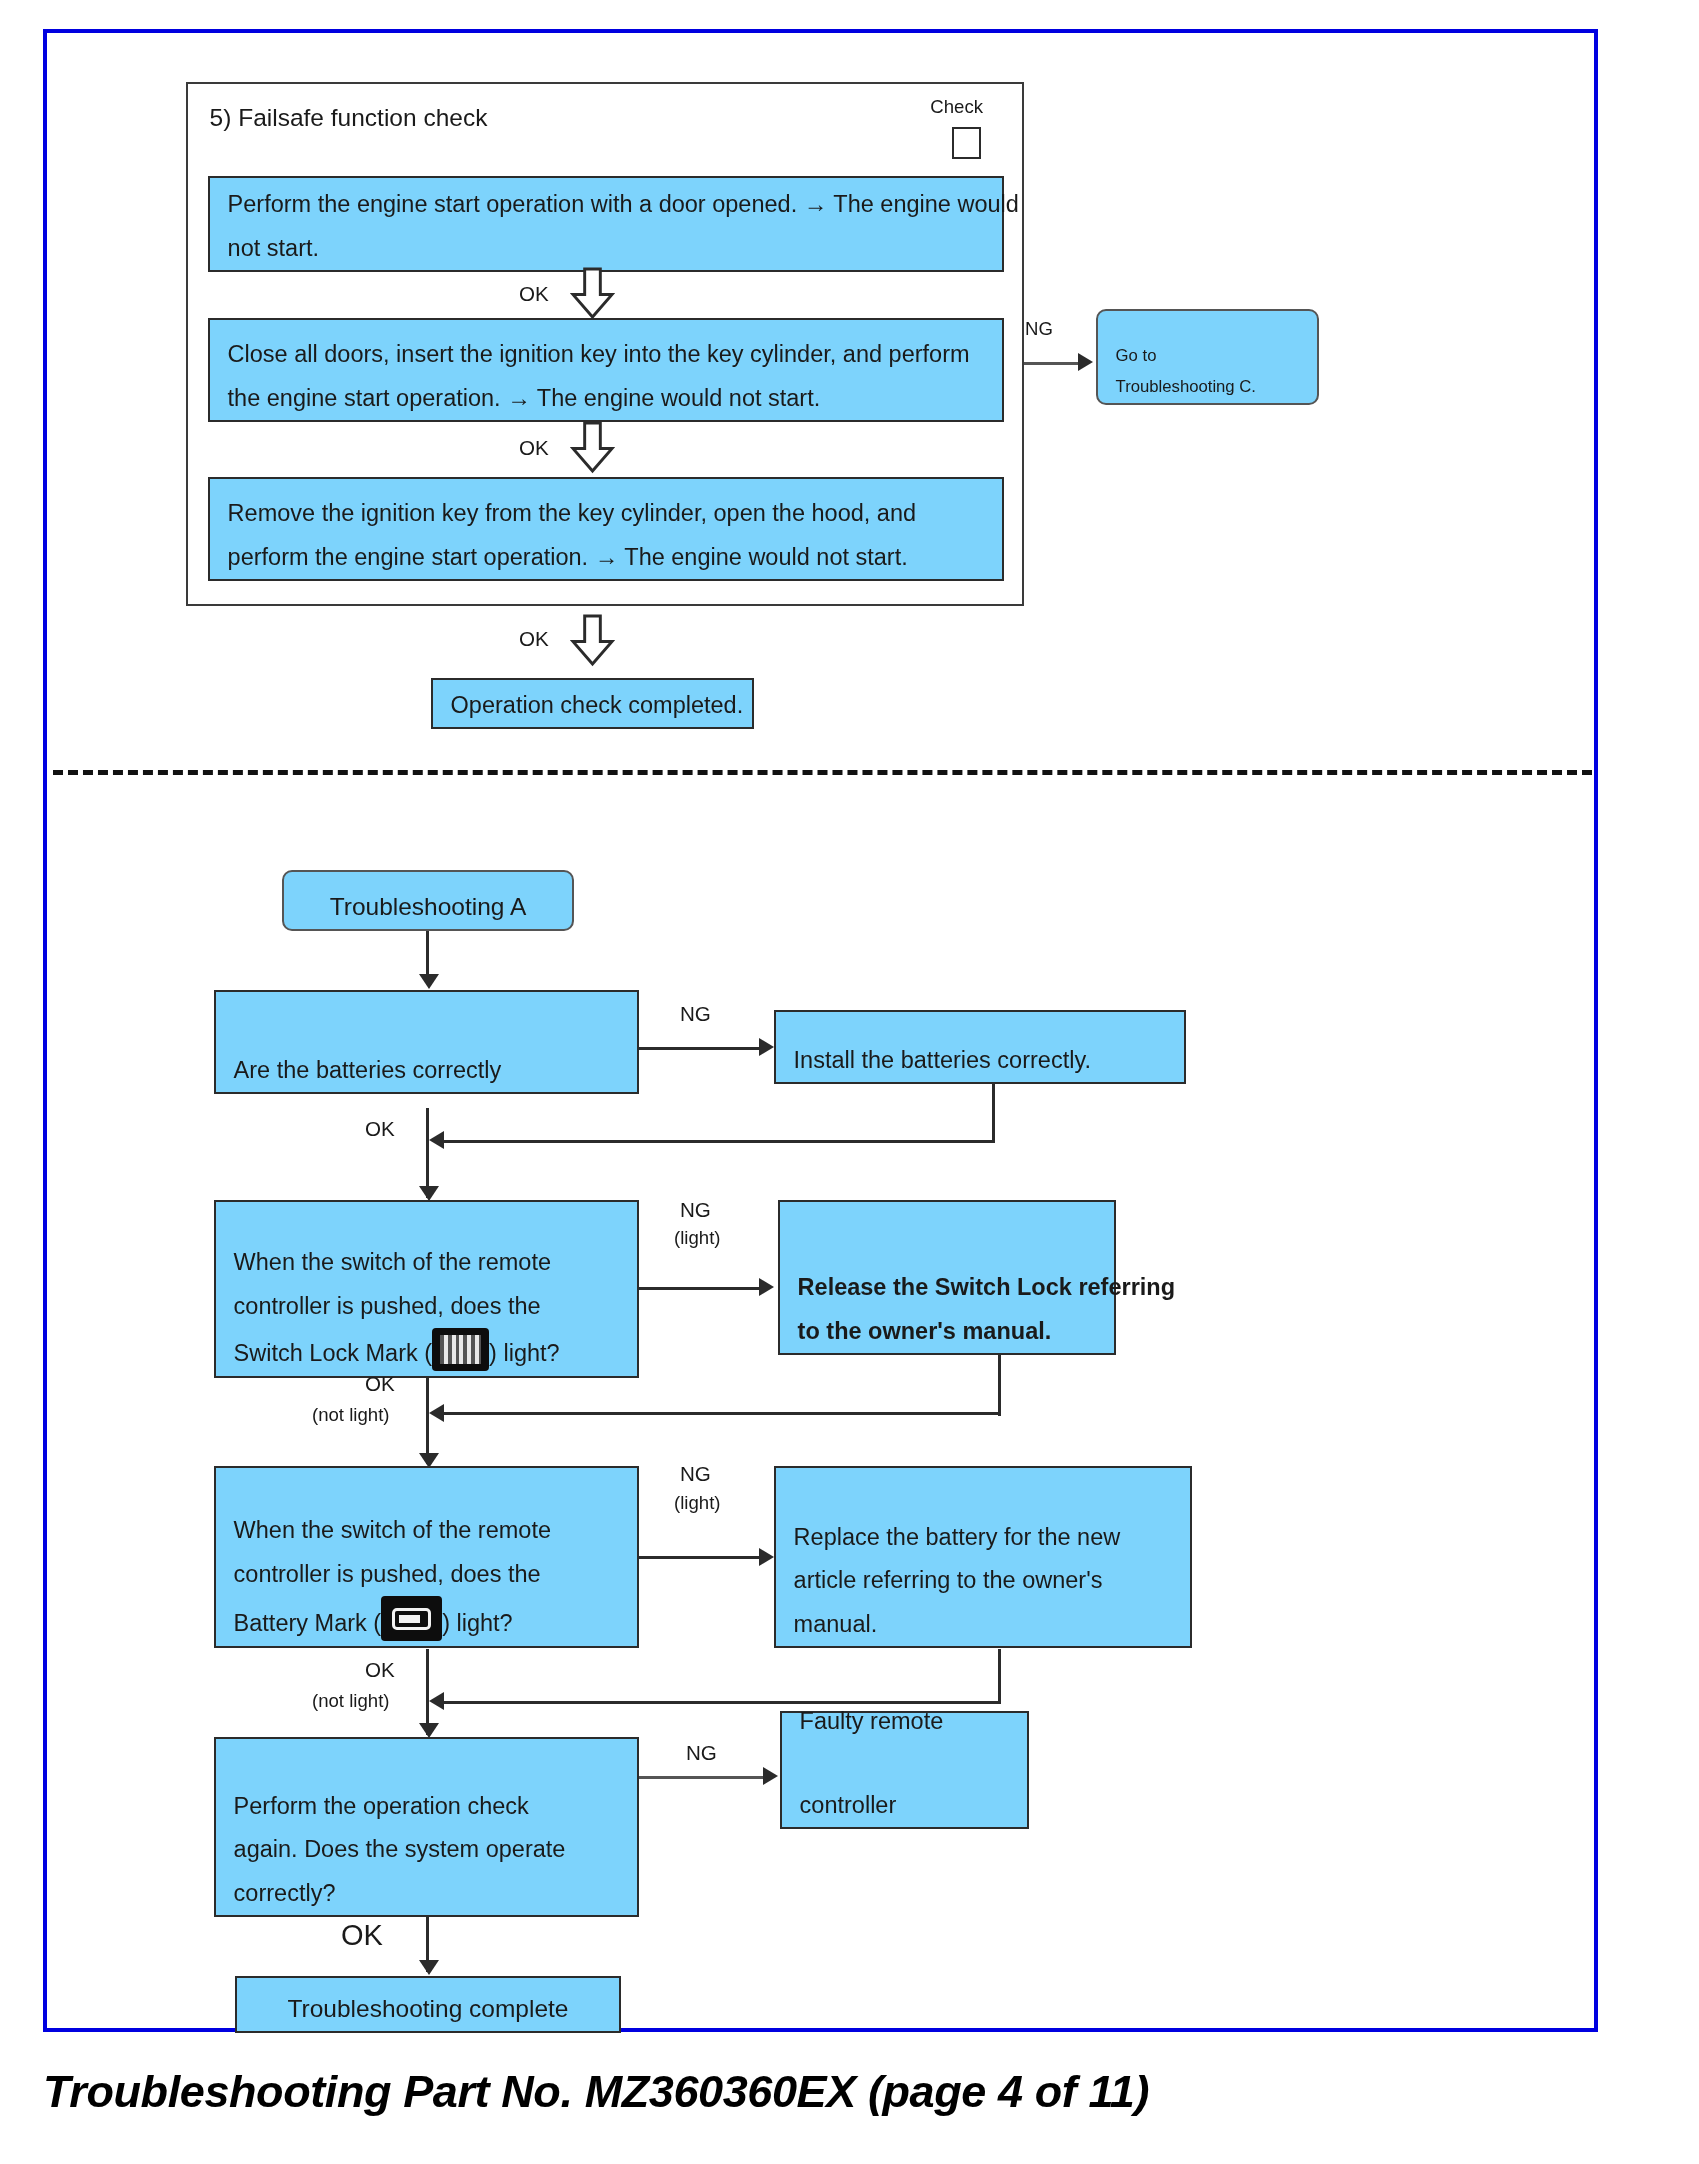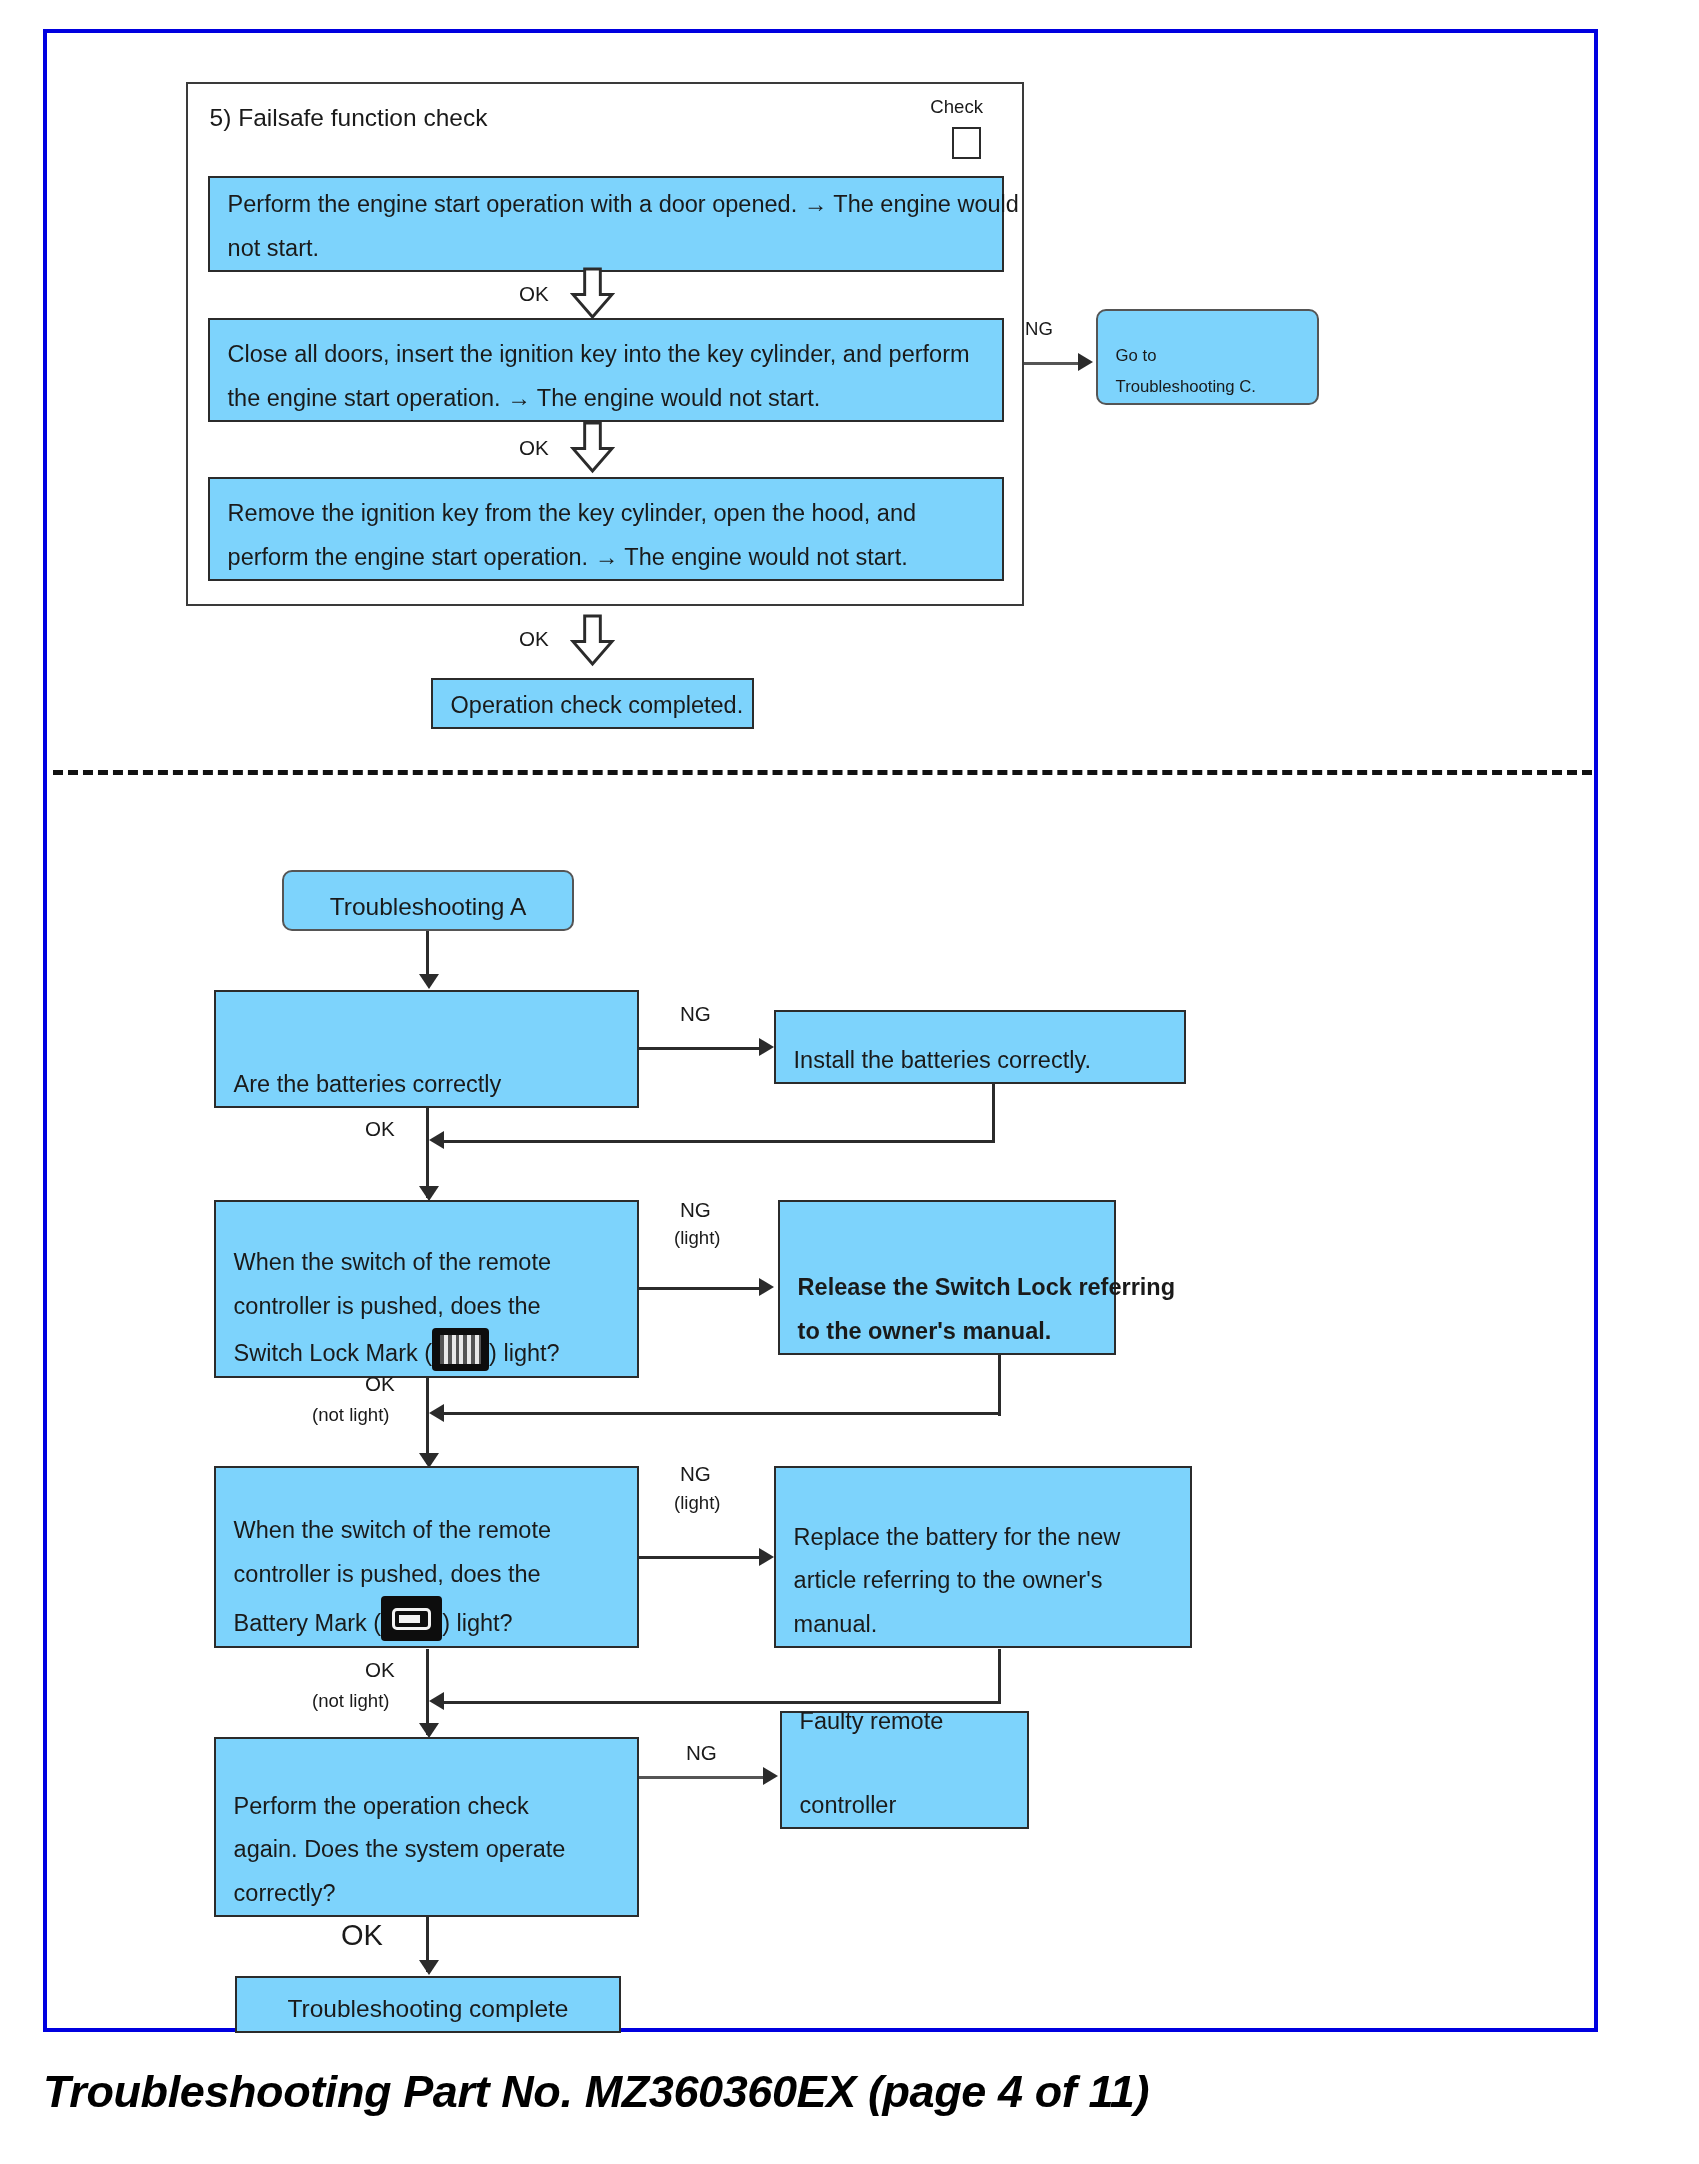--- a/index.html
+++ b/index.html
@@ -280,21 +280,21 @@
 </div>
 
 <div id="section-divider"></div>
 
 <div class="fbox rounded" style="left:282px; top:870px; width:292px; height:61px;">
   <span class="ln t-lg" style="text-align:center;">Troubleshooting A</span>
 </div>
 <div class="vline" style="left:426px; top:931px; height:53px;"></div>
 <div class="arrow-down" style="left:419px; top:974px;"></div>
 
-<div class="fbox" style="left:214px; top:990px; width:425px; height:118px;">
+<div class="fbox" style="left:214px; top:990px; width:425px; height:104px;">
   <span class="ln t-md">Are the batteries correctly</span>
 </div>
 
 <div class="hline" style="left:639px; top:1047px; width:125px;"></div>
 <div class="arrow-right" style="left:759px; top:1038px;"></div>
 <div class="edge-label" style="left:680px; top:1002px;">NG</div>
 
 <div class="fbox" style="left:774px; top:1010px; width:412px; height:74px;">
   <span class="ln t-md">Install the batteries correctly.</span>
 </div>

